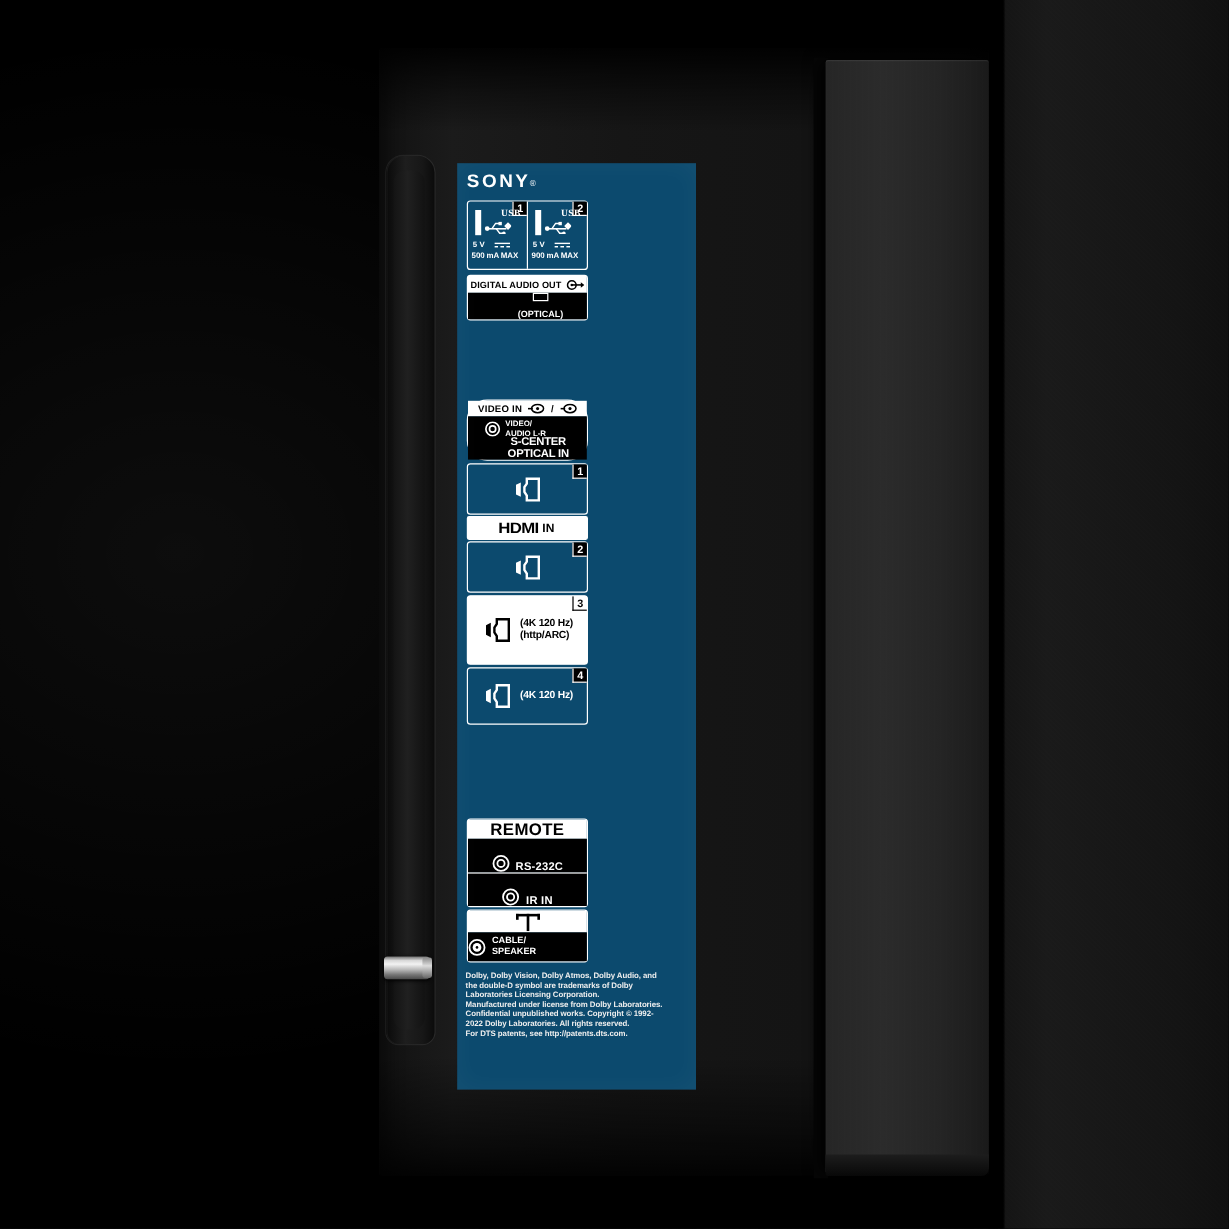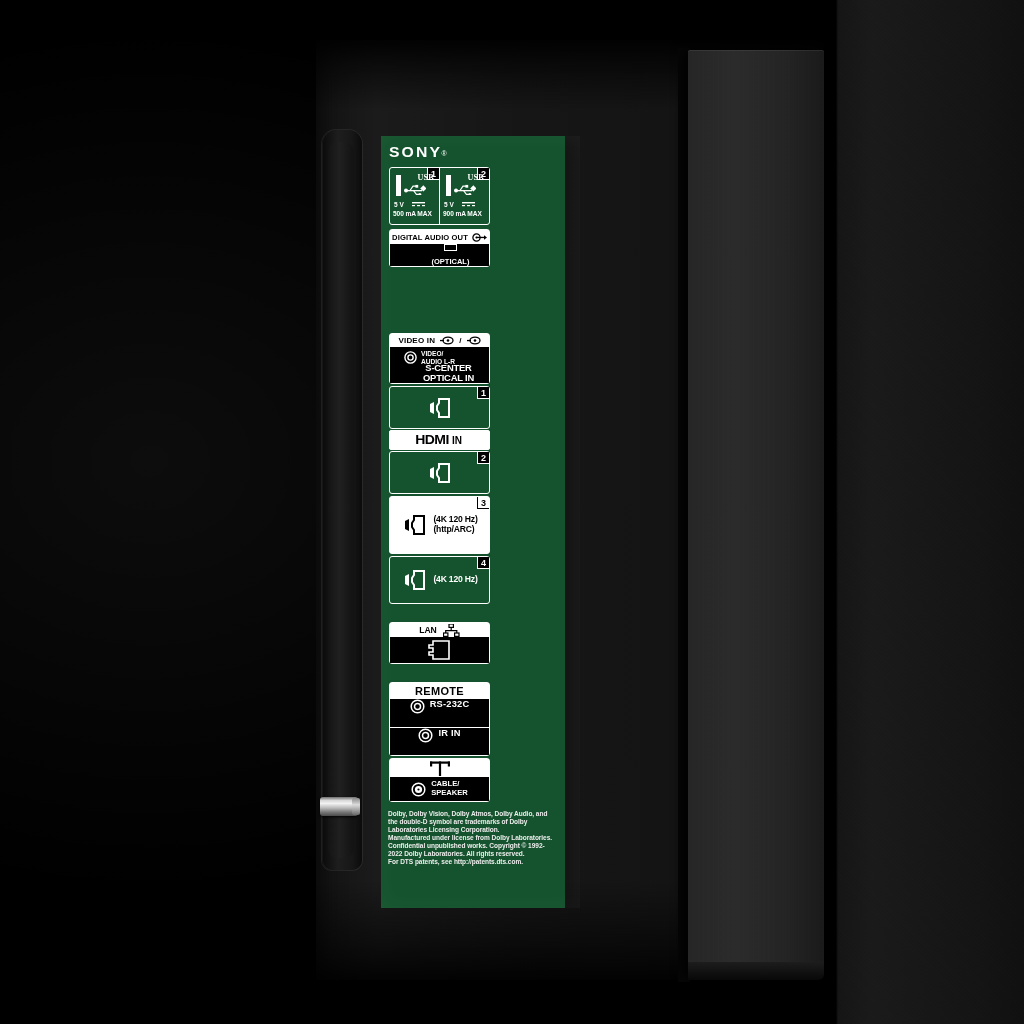--- a/index.html
+++ b/index.html
@@ -62,22 +62,22 @@
     background:linear-gradient(to right,#262626 0%,#2b2b2b 35%,#242424 72%,#1a1a1a 100%);
     border-radius:2px 2px 6px 2px;
     box-shadow:-5px 0 12px rgba(0,0,0,.85), inset 0 1px 0 rgba(255,255,255,.07);}
   .cover-panel:after{content:"";position:absolute;inset:0;opacity:.35;mix-blend-mode:overlay;
     background-image:repeating-linear-gradient(90deg,rgba(255,255,255,.05) 0 1px,rgba(0,0,0,0) 1px 5px);}
   .cover-gap{position:absolute;left:678px;top:48px;width:12px;height:934px;background:#060606;}
   .cover-bevel{position:absolute;left:688px;top:962px;width:136px;height:18px;
     background:linear-gradient(to bottom,#1d1d1d,#080808);border-radius:0 0 6px 2px;}
 
   
-  .plate{position:absolute;left:381px;top:136px;width:184px;height:772px;
-    background:#14532d;color:#fff;overflow:hidden;}
+  .plate{position:absolute;left:381px;top:136px;width:199px;height:772px;
+    background:#0c4a6e;color:#fff;overflow:hidden;}
   .plate-glow{position:absolute;left:381px;top:136px;width:199px;height:772px;
     pointer-events:none;box-shadow:inset 0 0 22px rgba(255,255,255,.045);}
 
   
   .sony{position:absolute;left:8px;top:8px;display:flex;align-items:flex-start;}
   .sony-word{font-weight:bold;font-size:15px;letter-spacing:2.0px;line-height:1;
     font-family:"Liberation Sans",sans-serif;color:#fff;
     transform:scaleX(1.05);transform-origin:left center;}
   .sony-r{font-size:7px;margin-left:2px;margin-top:6px;color:#fff;}
 
@@ -104,21 +104,21 @@
   .usb-max{position:absolute;left:3px;top:42px;font-size:6.6px;font-weight:bold;letter-spacing:-.1px;white-space:nowrap;}
 
   
   .dao{left:8px;top:93px;width:101px;height:38px;}
   .dao-hdr{height:14px;font-size:7.6px;letter-spacing:.1px;gap:4px;}
   .dao-body{height:22px;display:flex;align-items:center;gap:6px;padding-left:22px;flex-direction:column;}
   .opt-sq{width:13px;height:13px;border:1.7px solid #fff;box-sizing:border-box;}
   .opt-txt{font-size:7.5px;font-weight:bold;}
 
   
-  .vin{left:8px;top:197px;width:101px;height:51px;}
+  .vin{left:8px;top:197px;width:101px;height:51px;border-radius:17px;}
   .vin-hdr{height:13px;font-size:8px;letter-spacing:.2px;gap:5px;}
   .vin-body{height:36px;position:relative;}
   .vin-row{position:absolute;left:14px;top:3px;display:flex;align-items:center;gap:4px;}
   .vin-sub{font-size:6.6px;font-weight:bold;line-height:7.6px;}
   .scenter{position:absolute;left:18px;right:0;top:16px;text-align:center;
     font-size:9.4px;font-weight:bold;line-height:10.4px;letter-spacing:-.2px;}
 
   
   .hp{left:8px;width:101px;}
   .hdmi1{top:250px;height:43px;}
@@ -134,30 +134,30 @@
     justify-content:center;gap:4px;}
   .port-spec{font-size:8.6px;font-weight:bold;line-height:9.8px;letter-spacing:-.2px;white-space:nowrap;}
 
   
   .lan{left:8px;top:486px;width:101px;height:42px;}
   .lan-hdr{height:14px;font-size:8.6px;gap:6px;}
   .lan-body{height:26px;display:flex;align-items:center;justify-content:center;}
 
   
   .rem{left:8px;top:546px;width:101px;height:74px;}
-  .rem-hdr{height:16px;font-size:11px;letter-spacing:.3px;}
-  .rem-row{height:28px;display:flex;align-items:flex-start;justify-content:center;gap:5px;
+  .rem-hdr{height:16px;font-size:14px;letter-spacing:.3px;}
+  .rem-row{height:28px;display:flex;align-items:flex-end;justify-content:center;gap:5px;
     box-sizing:border-box;}
   .rem-row+.rem-row{border-top:1.5px solid #fff;}
   .rem-txt{font-size:9.3px;font-weight:bold;letter-spacing:.2px;}
 
   
   .ant{left:8px;top:622px;width:101px;height:44px;}
   .ant-hdr{height:18px;background:#fff;display:flex;align-items:center;justify-content:center;}
-  .ant-body{height:24px;display:flex;align-items:center;justify-content:center;gap:5px;}
+  .ant-body{height:24px;display:flex;align-items:center;justify-content:flex-start;gap:5px;}
   .ant-txt{font-size:7.6px;font-weight:bold;line-height:8.6px;}
 
   
   .legal{position:absolute;left:7px;top:674px;width:186px;
     font-size:6.55px;line-height:8.0px;font-weight:bold;letter-spacing:-.05px;color:#eee;}
   .legal div{white-space:nowrap;}
 
   svg{display:block;}
 </style>
 </head>
@@ -357,40 +357,20 @@
         <span>
           <svg width="28" height="26" viewBox="0 0 28 26">
             <path d="M4 9 L4 17 L8 19 L8 7 Z" fill="#fff"></path>
             <path d="M13 4 L23 4 L23 22 L13 22 L13 18 L11 15 L11 11 L13 8 Z" fill="none" stroke="#fff" stroke-width="2"></path>
           </svg>
         </span>
         <span class="port-spec">(4K 120 Hz)</span>
       </div>
     </div>
 
-    <div class="blk lan">
-      <div class="hdr lan-hdr">
-        <span>LAN</span>
-        <span>
-          <svg width="17" height="13" viewBox="0 0 17 13">
-            <rect x="6" y="0" width="4.4" height="3.4" fill="none" stroke="#000" stroke-width="1.2"></rect>
-            <rect x="0.5" y="9" width="4.4" height="3.4" fill="none" stroke="#000" stroke-width="1.2"></rect>
-            <rect x="11.6" y="9" width="4.4" height="3.4" fill="none" stroke="#000" stroke-width="1.2"></rect>
-            <path d="M8.2 3.6 L8.2 6.6 M2.7 9 L2.7 6.6 L13.8 6.6 L13.8 9" stroke="#000" stroke-width="1.2" fill="none"></path>
-          </svg>
-        </span>
-      </div>
-      <div class="body-blk lan-body">
-        <span>
-          <svg width="26" height="20" viewBox="0 0 26 20">
-            <path d="M22 1 L6 1 L6 5 L2 5 L2 8 L6 8 L6 12 L2 12 L2 15 L6 15 L6 19 L22 19 Z" fill="none" stroke="#fff" stroke-width="1.6"></path>
-          </svg>
-        </span>
-      </div>
-    </div>
 
     <div class="blk rem">
       <div class="hdr rem-hdr">
         <span>REMOTE</span>
       </div>
       <div class="body-blk rem-row">
         <span>
           <svg width="15" height="15" viewBox="0 0 15 15">
             <circle cx="7.5" cy="7.5" r="6.3" fill="none" stroke="#fff" stroke-width="1.5"></circle>
             <circle cx="7.5" cy="7.5" r="3" fill="none" stroke="#fff" stroke-width="1.5"></circle>

